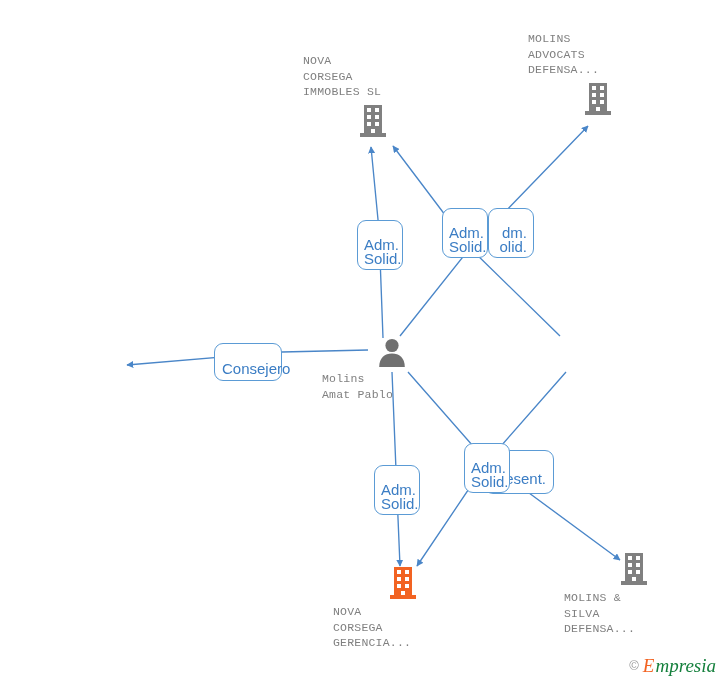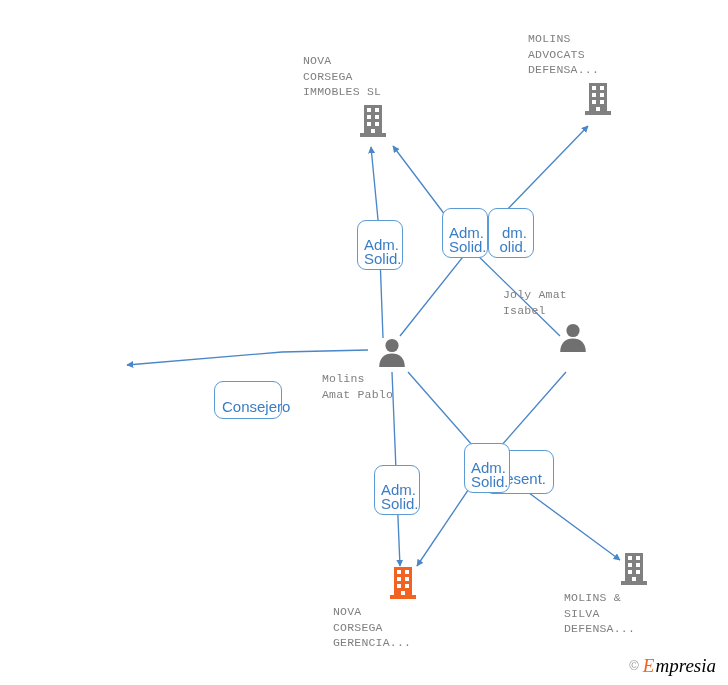--- a/index.html
+++ b/index.html
@@ -41,21 +41,21 @@
   .badge.one-line{padding:4px 7px;}
 
   .watermark{
     position:absolute;
     right:12px;bottom:10px;
     display:flex;align-items:center;gap:4px;
     font-size:15px;
   }
   .wm-c{color:#9a9a9a;font-size:13px;}
   .wm-e{color:#f26322;font-family:"Liberation Serif", serif;font-style:italic;font-size:19px;line-height:19px;}
-  .wm-rest{color:#000000;font-family:"Liberation Serif", serif;font-style:italic;font-size:19px;line-height:19px;margin-left:-3px;}
+  .wm-rest{color:#15803d;font-family:"Liberation Serif", serif;font-style:italic;font-size:19px;line-height:19px;margin-left:-3px;}
 </style>
 </head>
 <body>
 
 <div id="graph">
 
   <svg class="edge-layer" viewBox="0 0 728 685" xmlns="http://www.w3.org/2000/svg">
     <defs>
       <marker id="arrow" viewBox="0 0 10 10" refX="9" refY="5" markerWidth="5.2" markerHeight="5.2" orient="auto-start-reverse">
         <path d="M 0 0 L 10 5 L 0 10 z" fill="#4a86c8"></path>
@@ -120,28 +120,20 @@
 
   <div class="node" style="left:322px;top:337px;width:140px;">
     <svg class="node-icon" width="30" height="30" viewBox="0 0 30 30">
       <circle cx="15" cy="8.5" r="6.6" fill="#707070"></circle>
       <path d="M 2.2 30 C 2.2 20.6 7.8 16.4 15 16.4 C 22.2 16.4 27.8 20.6 27.8 30 Z" fill="#707070"></path>
     </svg>
     <div class="node-label below">Molins
 Amat Pablo</div>
   </div>
 
-  <div class="node" style="left:503px;top:287px;width:140px;">
-    <div class="node-label above">Joly Amat
-Isabel</div>
-    <svg class="node-icon" width="30" height="30" viewBox="0 0 30 30">
-      <circle cx="15" cy="8.5" r="6.6" fill="#707070"></circle>
-      <path d="M 2.2 30 C 2.2 20.6 7.8 16.4 15 16.4 C 22.2 16.4 27.8 20.6 27.8 30 Z" fill="#707070"></path>
-    </svg>
-  </div>
 
   <div class="node" style="left:333px;top:566px;width:140px;">
     <svg class="node-icon" width="26" height="34" viewBox="0 0 26 34">
       <rect x="4" y="1" width="18" height="28" fill="#f26322"></rect>
       <rect x="0" y="29" width="26" height="4" fill="#f26322"></rect>
       <g fill="#ffffff">
         <rect x="7" y="4" width="4" height="4"></rect>
           <rect x="15" y="4" width="4" height="4"></rect>
         <rect x="7" y="11" width="4" height="4"></rect>
           <rect x="15" y="11" width="4" height="4"></rect>
@@ -182,21 +174,21 @@
   <div class="badge" style="left:488px;top:208px;width:46px;z-index:1;">
     <span>dm.
 olid.</span>
   </div>
 
   <div class="badge" style="left:442px;top:208px;width:46px;z-index:2;">
     <span>Adm.
 Solid.</span>
   </div>
 
-  <div class="badge one-line" style="left:214px;top:343px;width:68px;margin-top:38px;">
+  <div class="badge one-line" style="left:214px;top:343px;width:68px;">
     <span>Consejero</span>
   </div>
 
   <div class="badge" style="left:374px;top:465px;width:46px;">
     <span>Adm.
 Solid.</span>
   </div>
 
   <div class="badge one-line" style="left:484px;top:450px;width:70px;z-index:1;line-height:14px;padding-top:7px;padding-bottom:7px;">
     <span>resent.</span>

